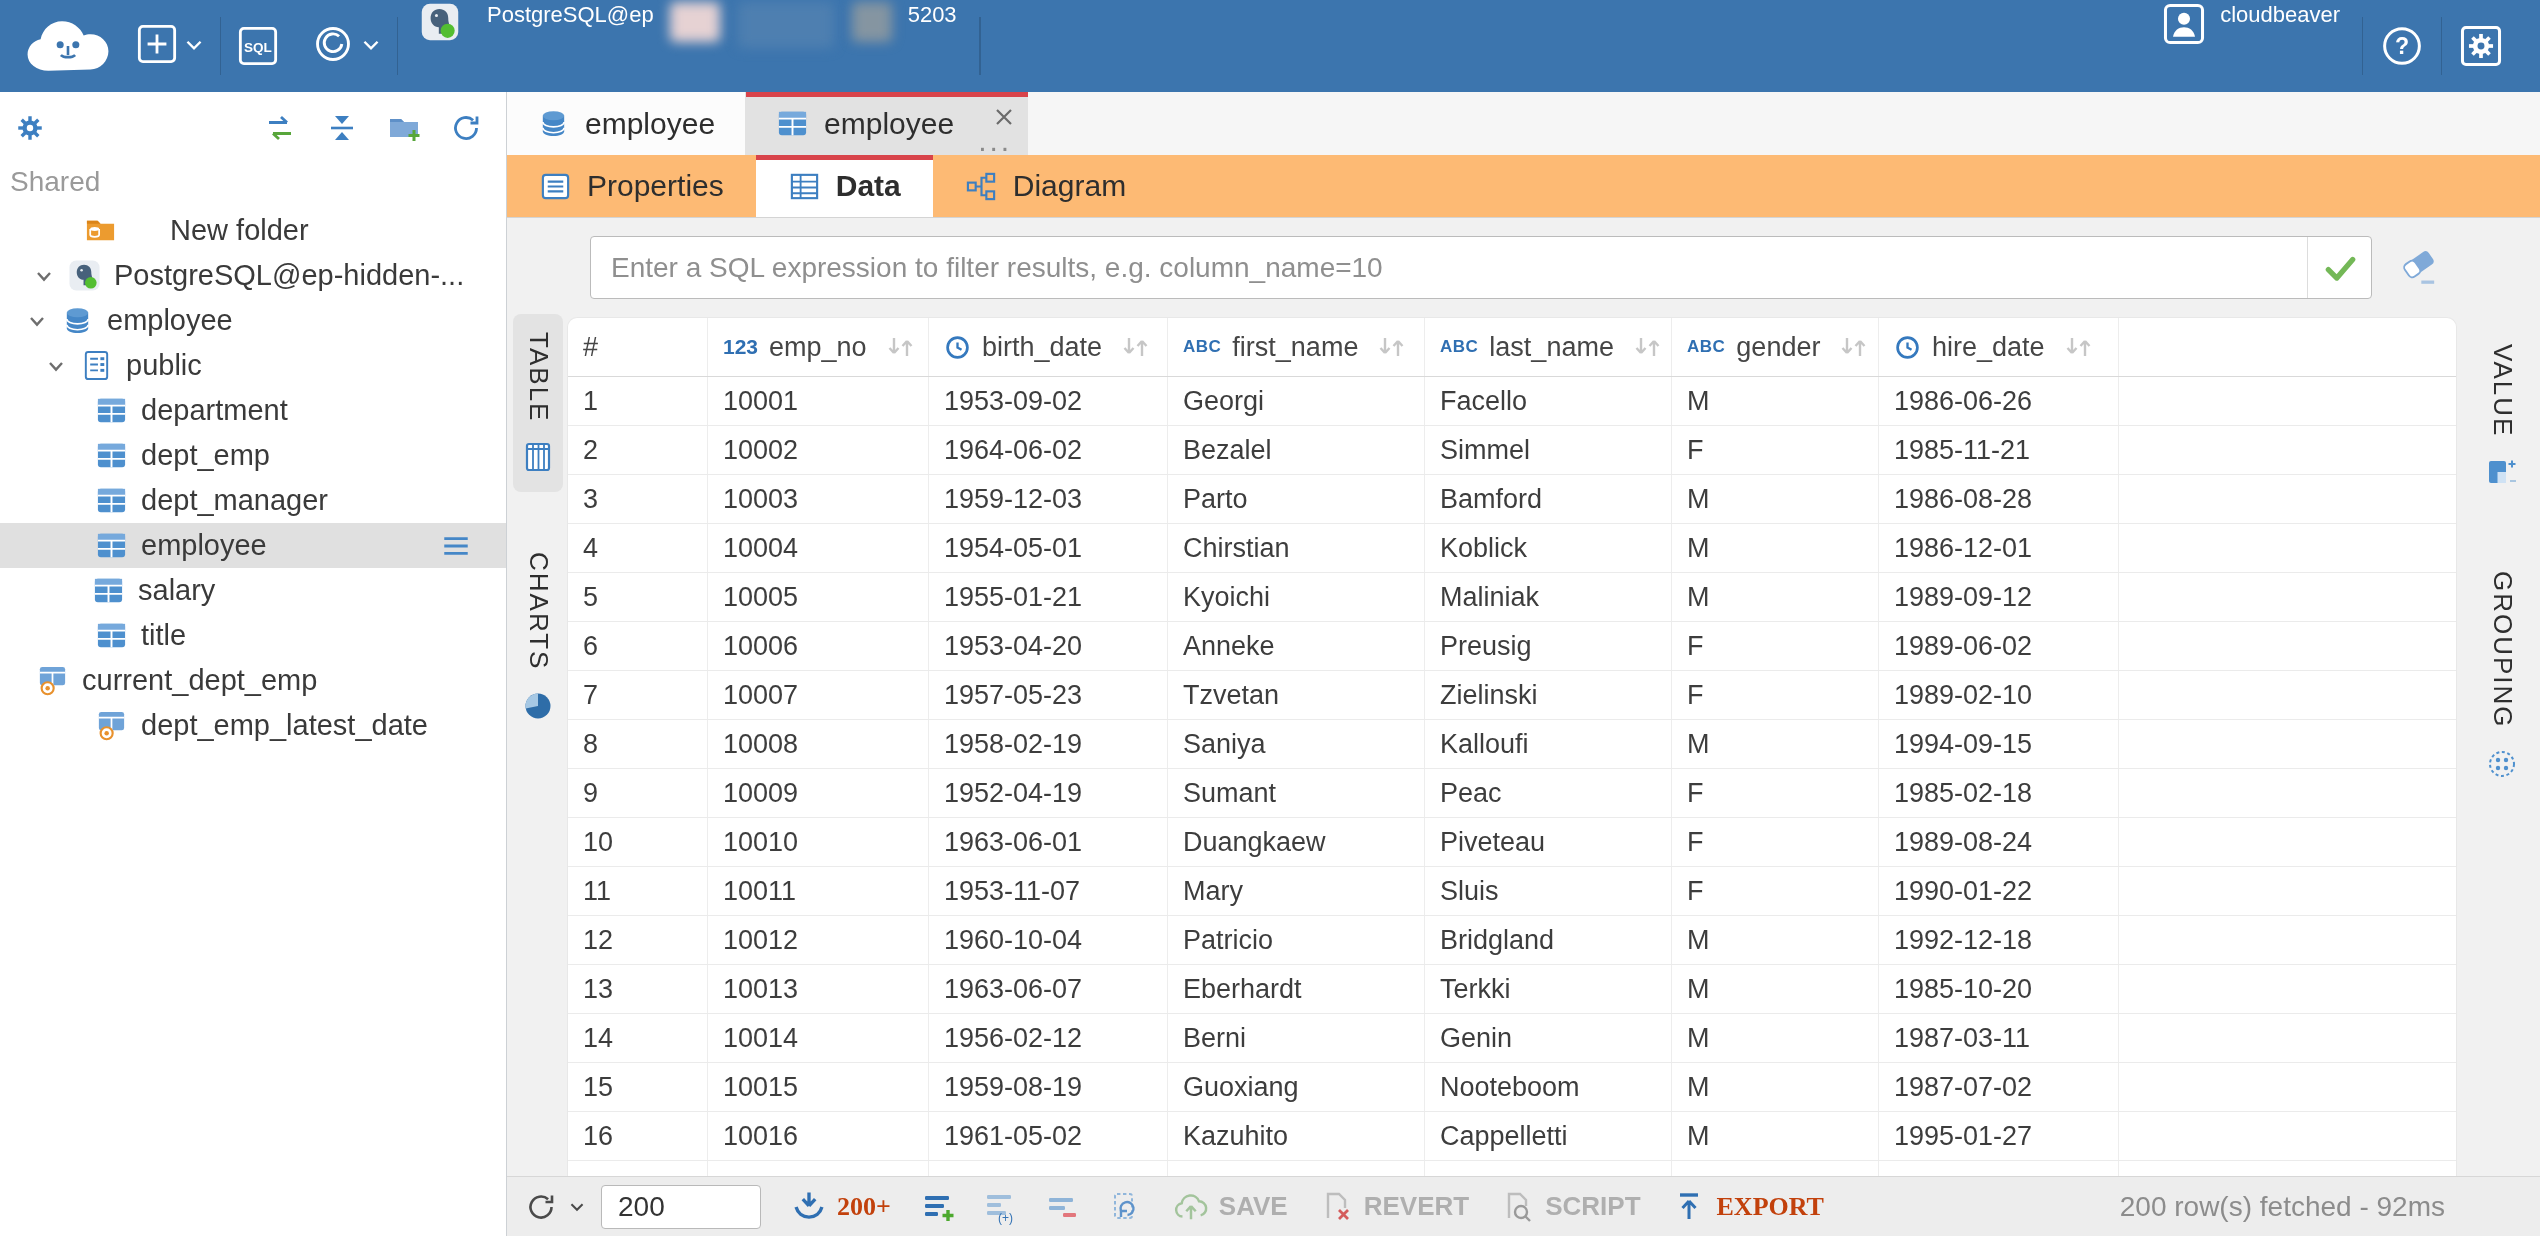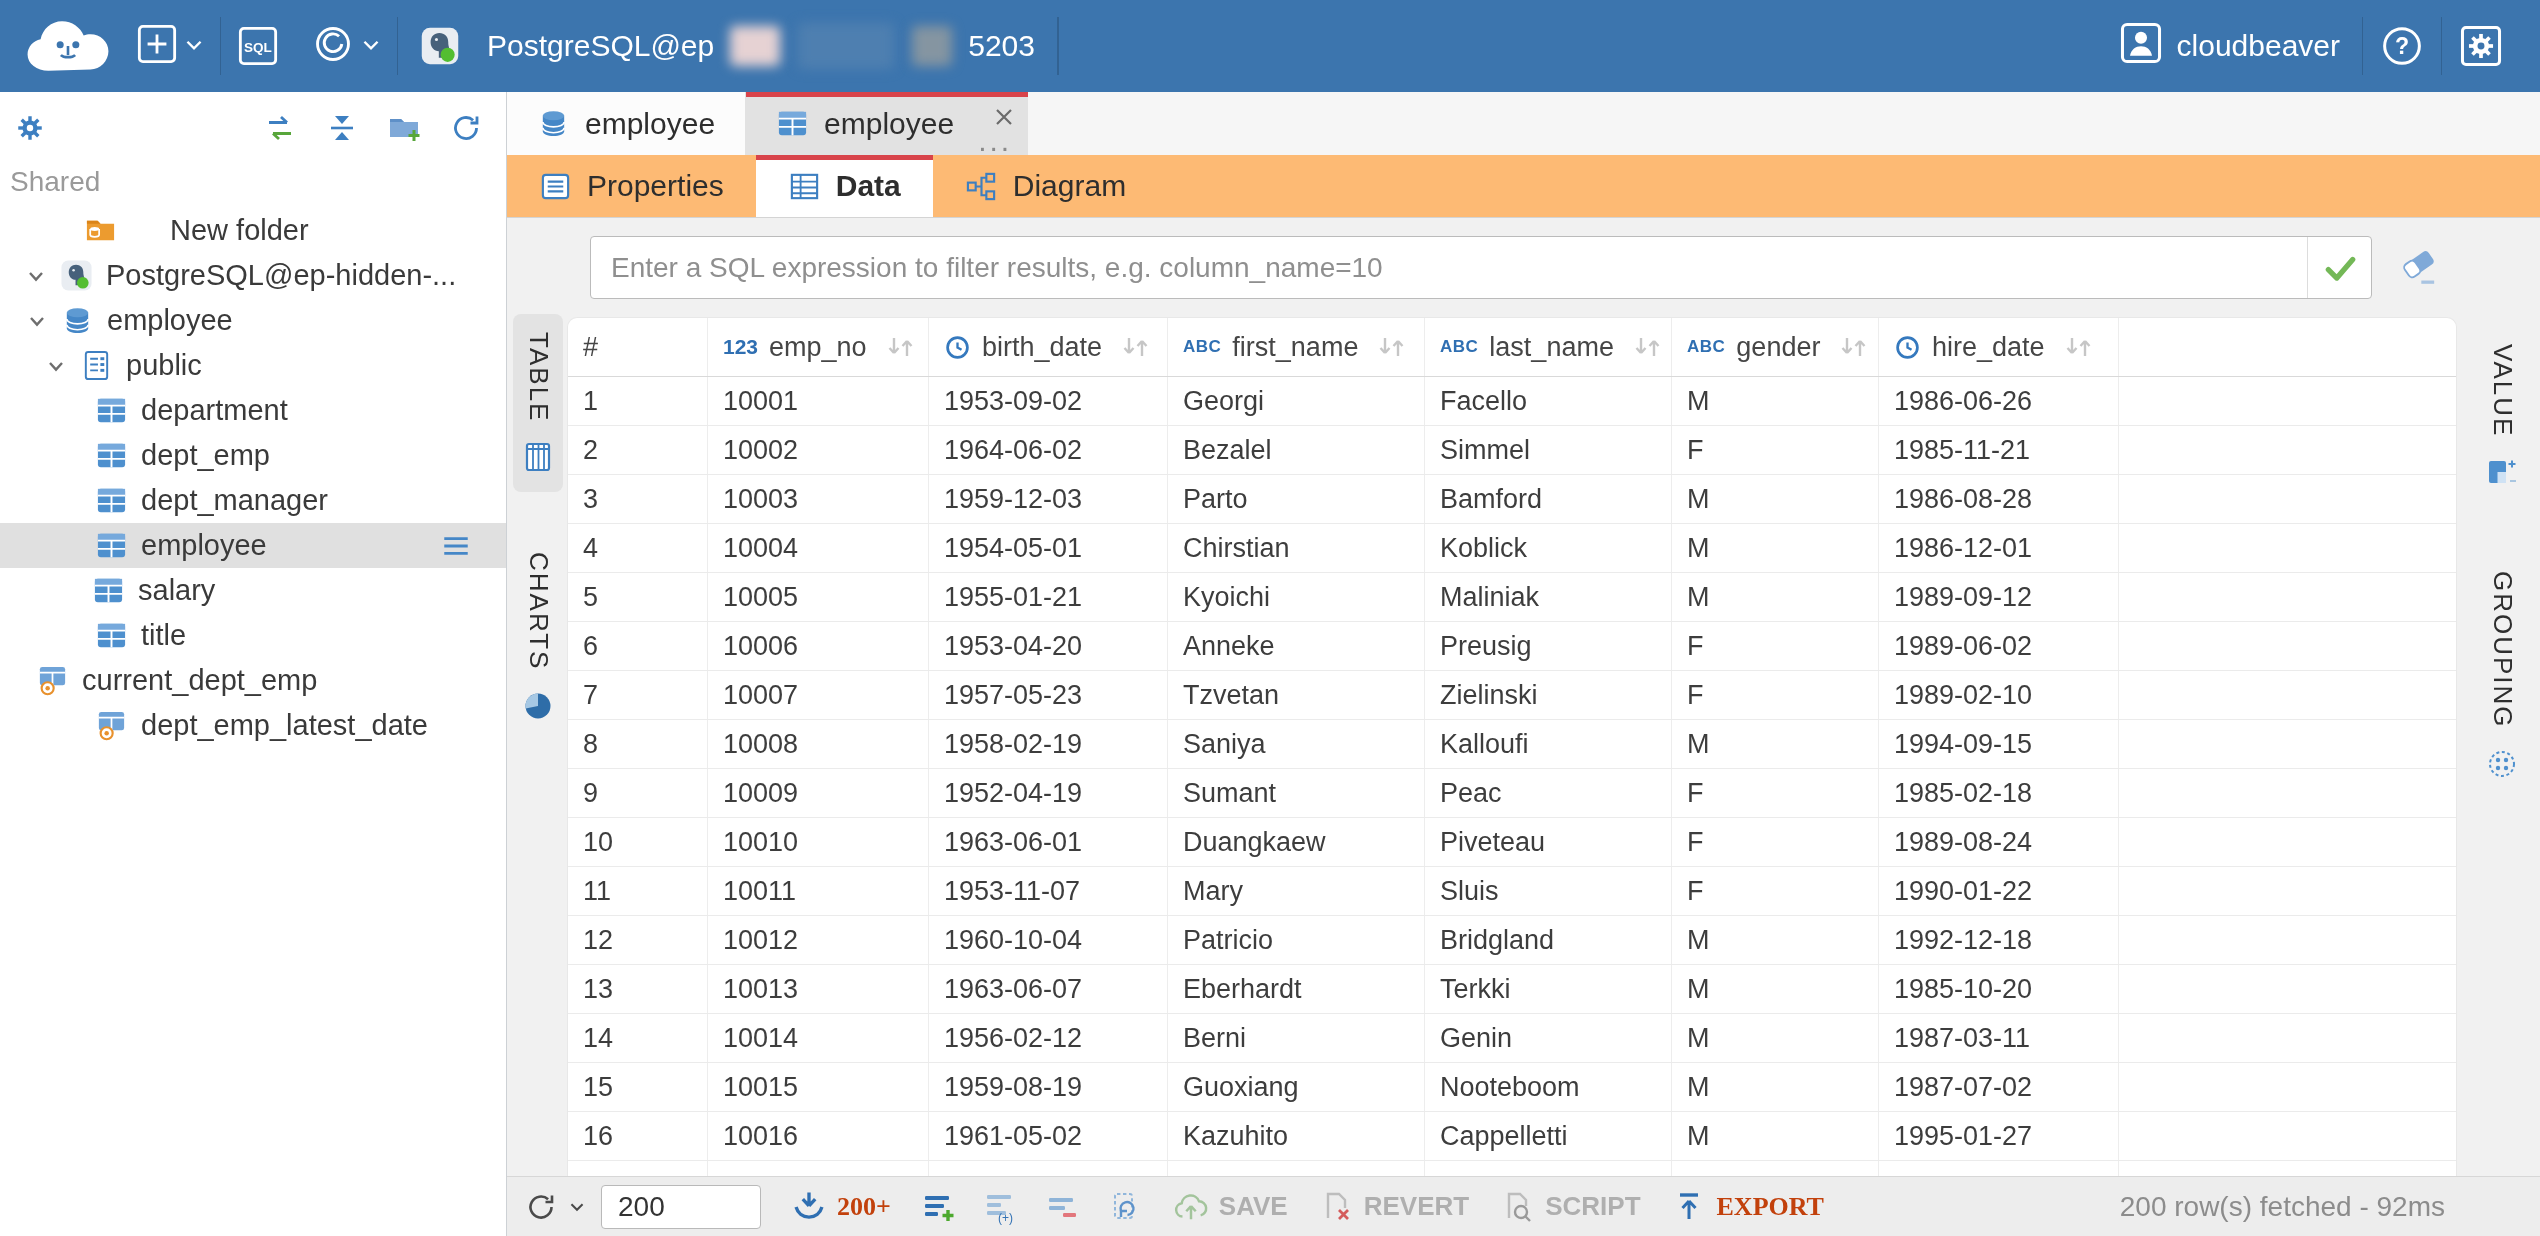--- a/index.html
+++ b/index.html
@@ -5,21 +5,21 @@
 * { margin:0; padding:0; box-sizing:border-box; }
 html,body { width:2540px; height:1236px; }
 body { font-family:"Liberation Sans","DejaVu Sans",sans-serif; background:#fff; overflow:hidden; }
 .app { width:2540px; height:1236px; display:flex; flex-direction:column; }
 
 
 .topbar { height:92px; background:#3C75AE; display:flex; align-items:center; padding:0 20px 0 16px; flex:none; color:#fff; }
 .logo { width:104px; height:66px; display:flex; align-items:center; justify-content:center; cursor:pointer; }
 .hbtn { display:flex; align-items:center; gap:8px; padding:0 17px; height:92px; cursor:pointer; }
 .hdiv { width:1px; height:58px; background:rgba(0,0,0,.16); flex:none; }
-.hconn { display:flex; align-items:center; gap:14px; padding:0 22px; height:88px; font-size:30px; cursor:pointer; white-space:nowrap; }
+.hconn { display:flex; align-items:flex-start; gap:14px; padding:0 22px; height:88px; font-size:22px; cursor:pointer; white-space:nowrap; }
 .blob { display:inline-block; border-radius:5px; filter:blur(6px); }
 .blob1 { width:50px; height:40px; background:#E6D2D3; margin-left:2px; }
 .blob2 { width:96px; height:46px; background:#4E7FB0; margin-left:4px; }
 .blob3 { width:40px; height:40px; background:#8595A1; margin:0 2px 0 4px; }
 .spacer { flex:1; }
 
 
 .main { flex:1; display:flex; min-height:0; }
 .sidebar { width:507px; flex:none; background:#fff; border-right:1px solid #CDD1D5; display:flex; flex-direction:column; }
 .side-toolbar { height:64px; display:flex; align-items:center; padding:8px 22px 0 12px; }
@@ -227,21 +227,21 @@
             <span class="ticon">
               <svg viewBox="0 0 34 34">
                 <path d="M3 7h11l3 3h14v17H3z" fill="#EC9B2F"></path>
                 <path d="M3 7h11l3 3H3z" fill="#DB8418"></path>
                 <ellipse cx="11" cy="15.5" rx="4.6" ry="2" fill="#fff"></ellipse>
                 <path d="M6.4 15.5v6c0 1.2 2 2.1 4.6 2.1s4.6-.9 4.6-2.1v-6" fill="none" stroke="#fff" stroke-width="1.8"></path>
               </svg>
             </span>
             <span class="tlabel">New folder</span>
           </div>
-          <div class="tree-row" style="padding-left: 24px;">
+          <div class="tree-row" style="padding-left: 0; margin-left: 32px;">
             <span class="chev">
               <svg viewBox="0 0 20 20">
                 <path d="M5 7.5l5 5.5 5-5.5" fill="none" stroke="#6E6E6E" stroke-width="2"></path>
               </svg>
             </span>
             <span class="ticon">
               <svg viewBox="0 0 34 34">
                 <rect x="1.5" y="1.5" width="31" height="31" rx="7" fill="#E9EDF2"></rect>
                 <path d="M24 13.5c0-4.4-3.1-7.5-7.5-7.5S9 9.2 9 13.7 12 21.5 16 21.5V27h3.5c4 0 5.8-2.5 5.8-6 0-2-1.3-3.3-1.3-7.5z" fill="#47617B"></path>
                 <circle cx="14" cy="11.5" r="1.3" fill="#E9EDF2"></circle>

